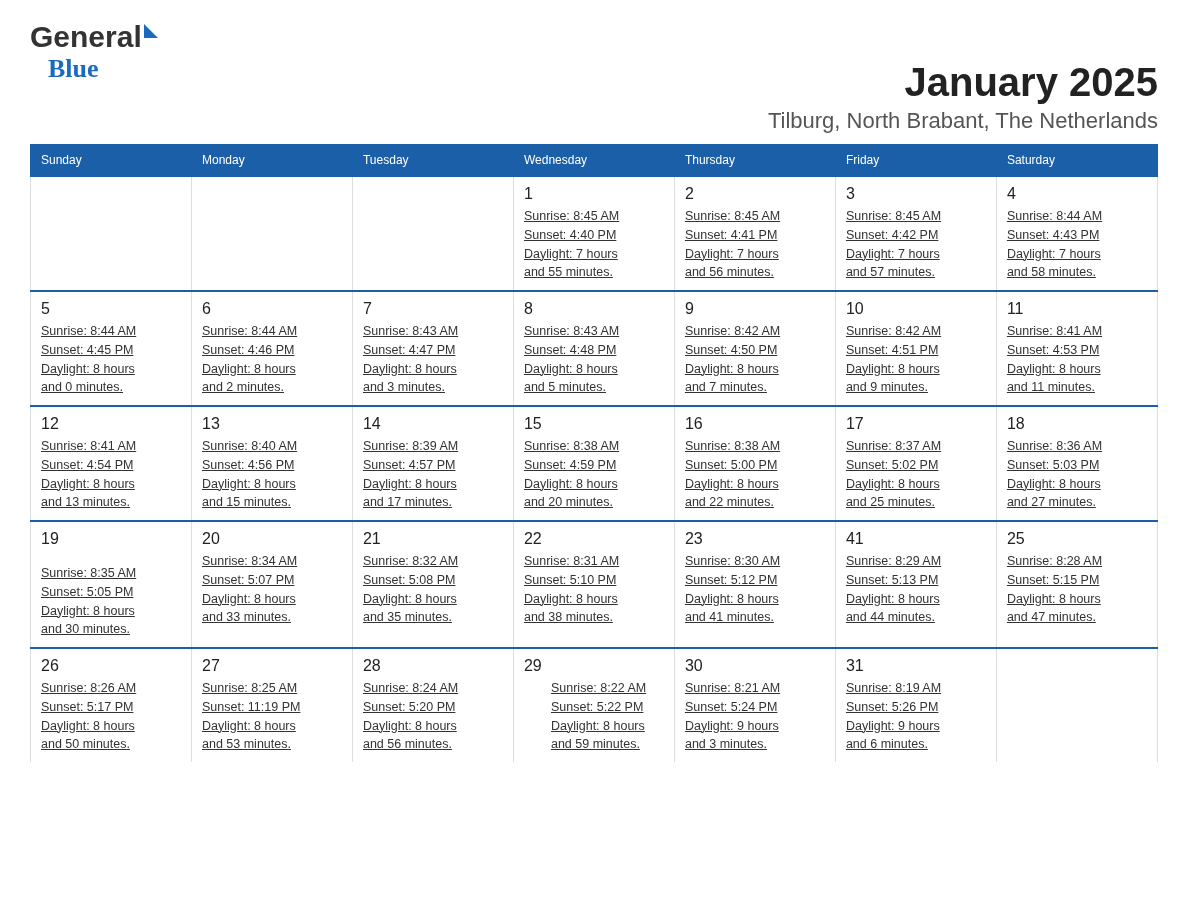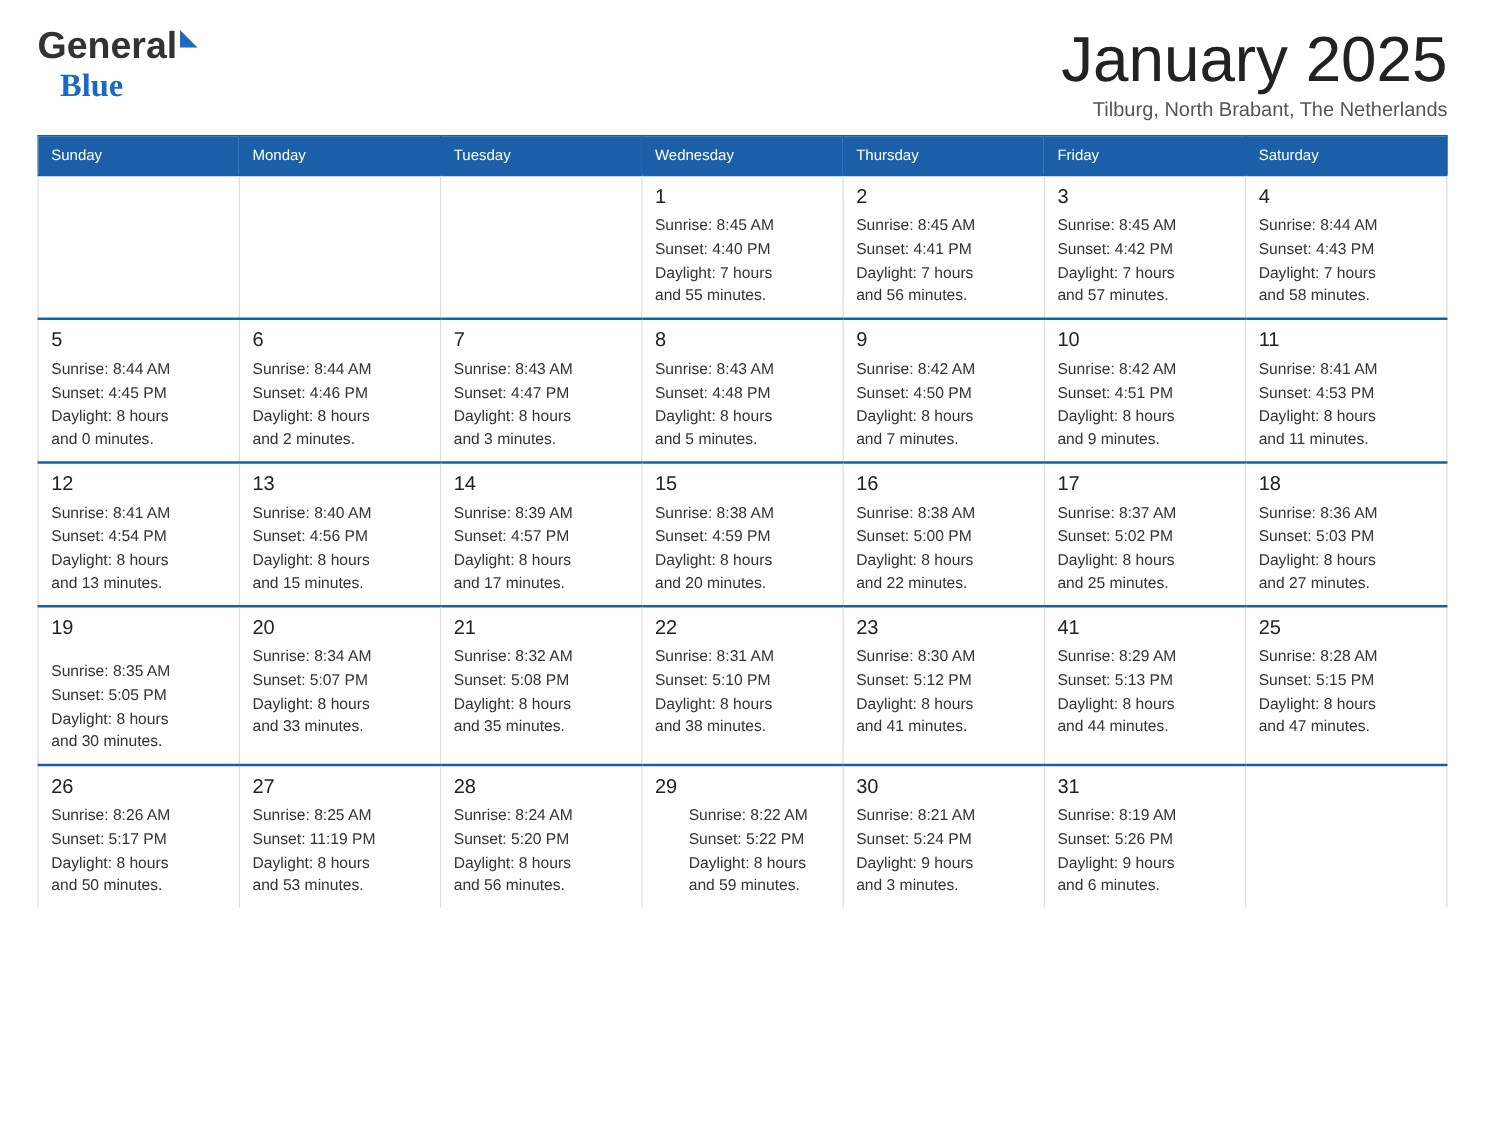--- a/index.html
+++ b/index.html
@@ -33,27 +33,28 @@
       border-top: 14px solid transparent;
       border-bottom: 0px solid transparent;
       margin-left: 2px;
       margin-top: 4px;
       align-self: flex-start;
     }
     .title-section {
       text-align: right;
     }
     .month-year {
-      font-size: 51px;
-      font-weight: normal;
+      font-size: 40px;
+      font-weight: bold;
       color: #222;
       line-height: 1.1;
+      margin-top: 40px;
     }
     .location {
-      font-size: 16px;
+      font-size: 22px;
       color: #555;
       margin-top: 4px;
     }
     .calendar {
       width: 100%;
       border-collapse: collapse;
       margin-top: 10px;
     }
     .calendar th {
       background-color: #1a5fa8;
@@ -86,20 +87,21 @@
       font-size: 16px;
       font-weight: normal;
       color: #222;
       display: block;
       margin-bottom: 4px;
     }
     .day-info {
       font-size: 12.5px;
       color: #333;
       line-height: 1.5;
+      text-decoration: underline;
     }
     .empty-cell {
       background: #fff;
     }
     .logo-wrapper {
       display: flex;
       flex-direction: column;
       align-items: flex-start;
     }
     .logo-line1 {

